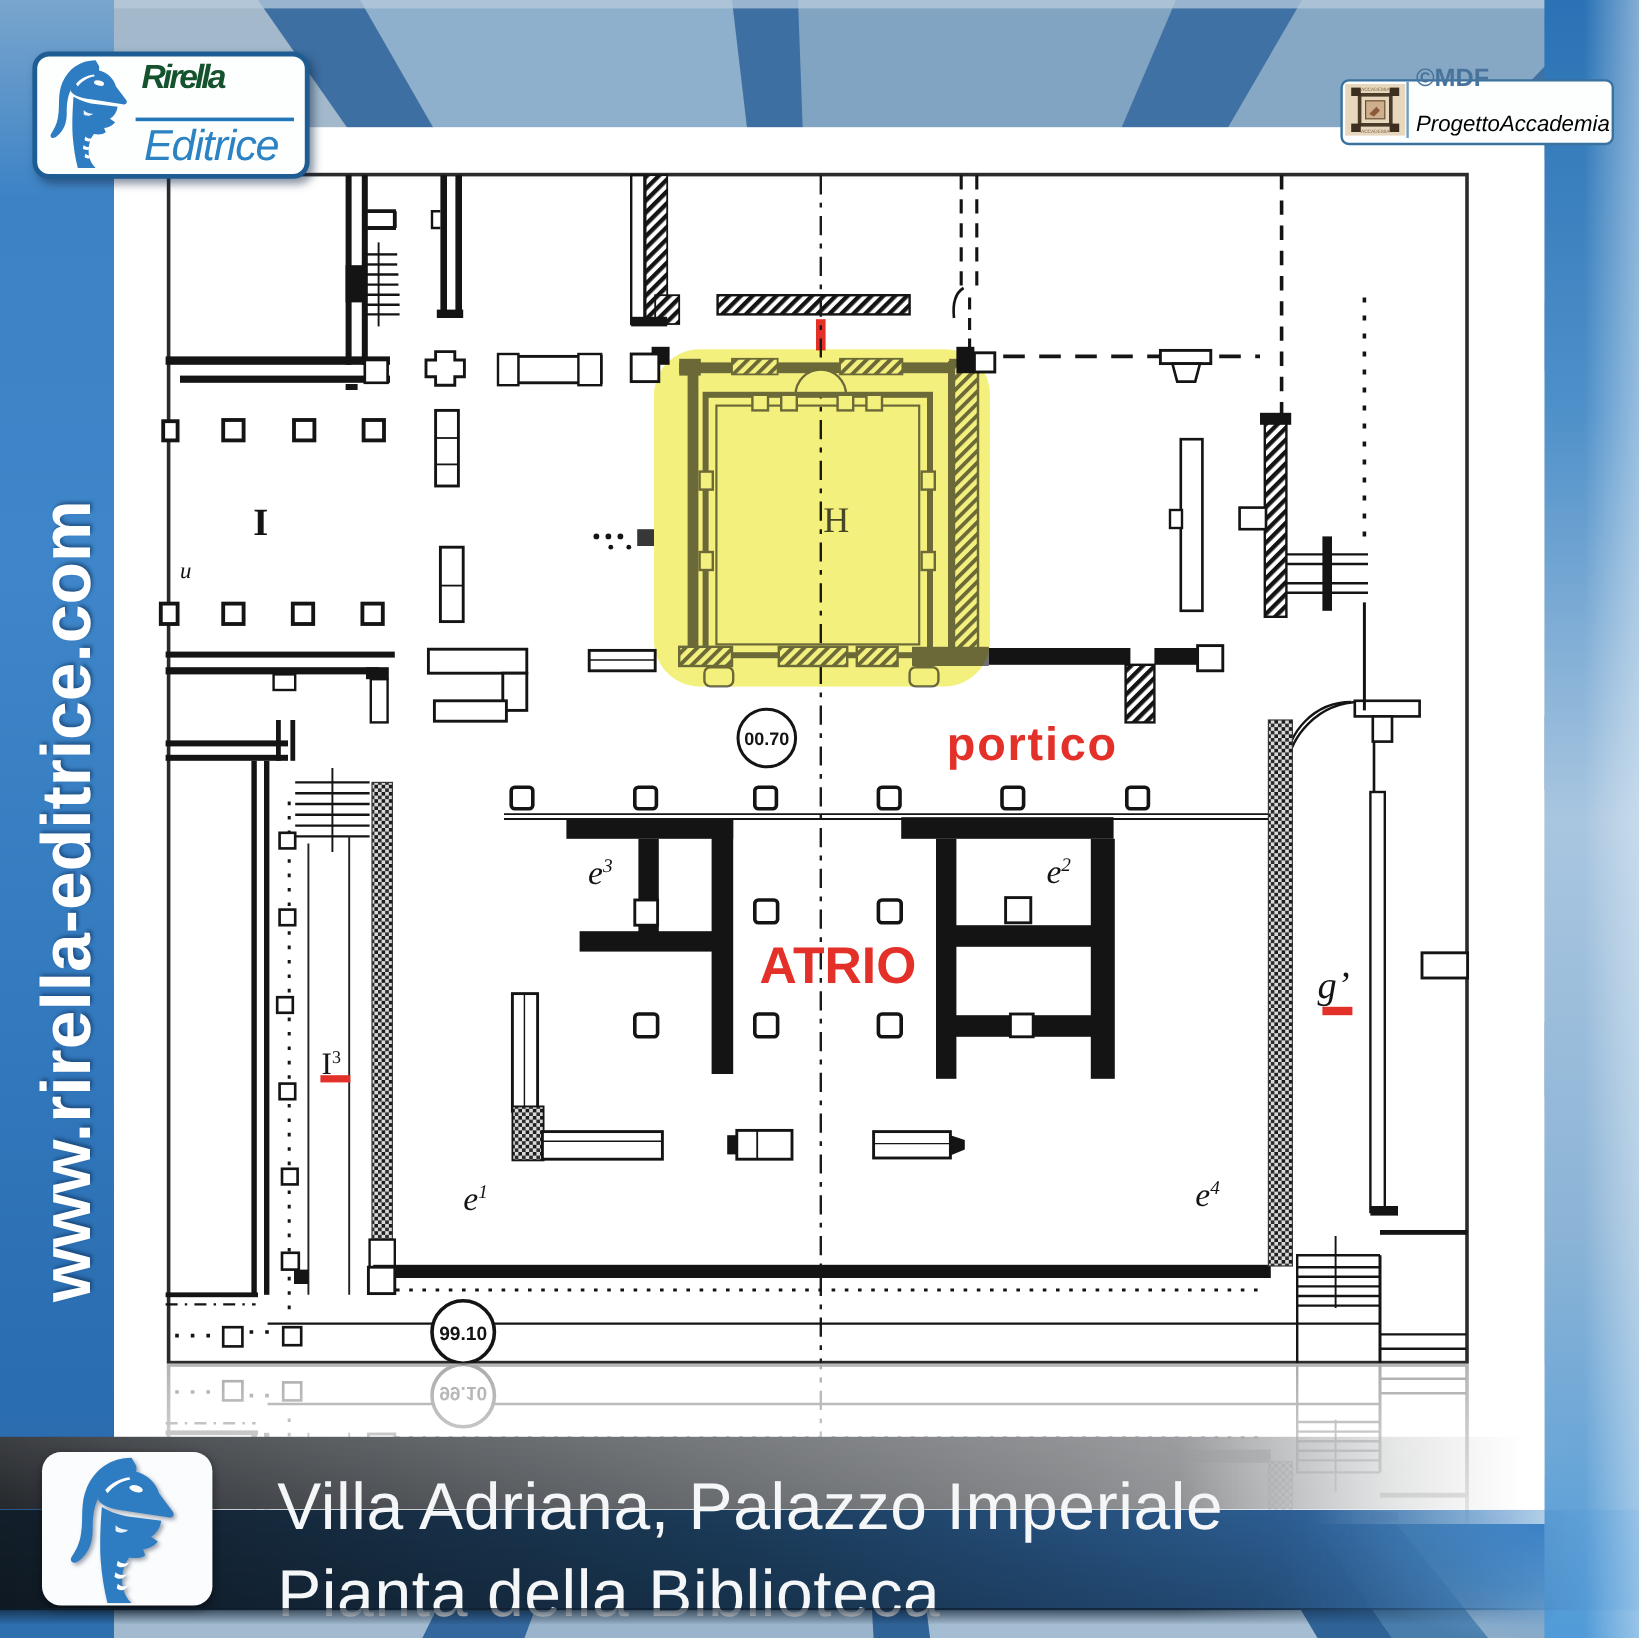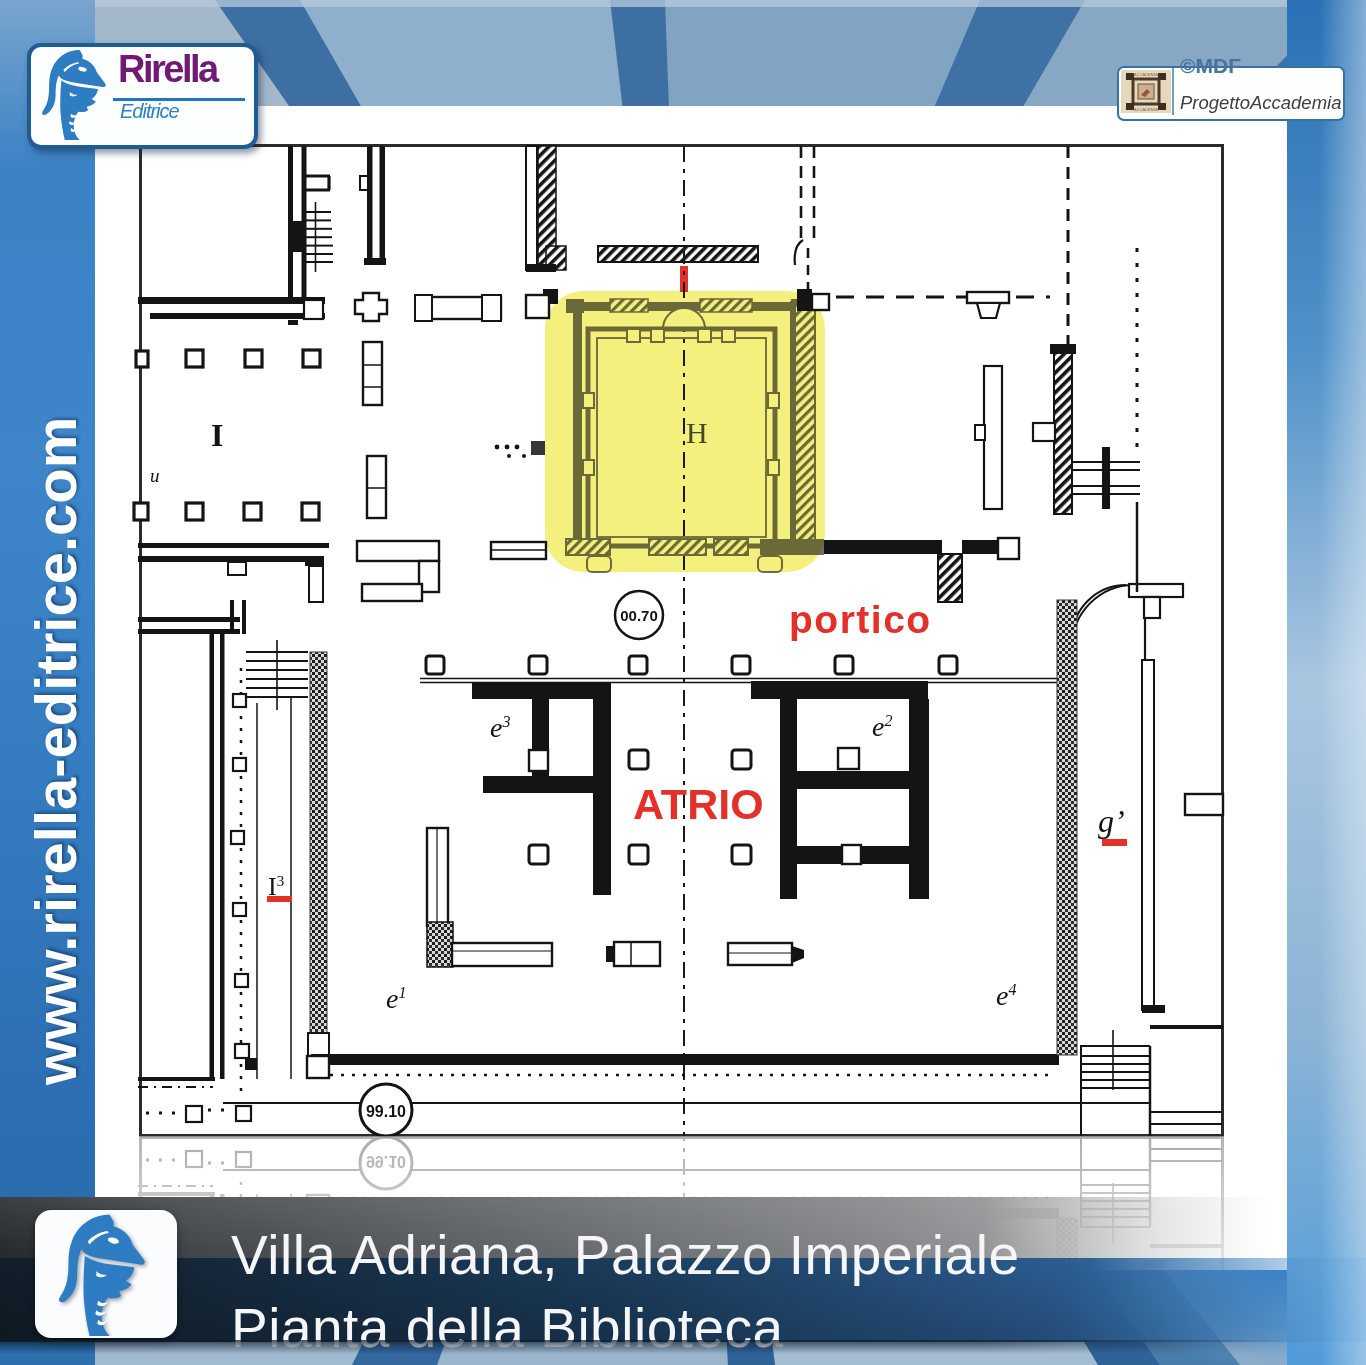--- a/index.html
+++ b/index.html
@@ -503,40 +503,40 @@
         <use href="#athena" style="filter:drop-shadow(2px 2px 2px rgba(0,20,50,0.4))"></use>
       </svg>
 </div>
 
 <div class="abs" style="left:0;top:1340px;width:1366px;height:14px;background:linear-gradient(180deg,rgba(14,30,46,0.75),rgba(14,30,46,0));-webkit-mask-image:linear-gradient(90deg,#000 72%,transparent 95%);mask-image:linear-gradient(90deg,#000 72%,transparent 95%);"></div>
 
 <div class="abs" style="left:27px;top:43px;width:223px;height:98px;background:#fdfefe;border:4px solid #1d5d94;border-radius:14px;box-shadow:3px 4px 7px rgba(20,40,70,0.5);"></div>
 <svg class="abs" style="left:36px;top:48px" width="76" height="92" viewBox="0 0 100 130">
       <use href="#athena"></use>
     </svg>
-<div class="abs" style="left:118px;top:48px;width:130px;color:#701a75;font-size:38px;font-weight:bold;letter-spacing:-2.5px;">Rirella</div>
+<div class="abs" style="left:118px;top:48px;width:130px;color:#14532d;font-size:28px;font-style:italic;font-weight:bold;letter-spacing:-2.5px;">Rirella</div>
 <div class="abs" style="left:113px;top:98px;width:132px;height:3px;background:#2277bb;"></div>
-<div class="abs" style="left:120px;top:100px;width:130px;color:#2b83c4;font-size:20px;font-style:italic;letter-spacing:-1px;">Editrice</div>
+<div class="abs" style="left:120px;top:100px;width:130px;color:#2b83c4;font-size:36px;font-style:italic;letter-spacing:-1px;">Editrice</div>
 
 <div class="abs" style="left:1117px;top:66px;width:224px;height:51px;background:#fdfefe;border:2px solid #39719f;border-radius:7px;"></div>
 <div class="abs" style="left:1121px;top:70px;width:50px;height:43px;background:#e7d7bd;"></div>
 <svg class="abs" style="left:1121px;top:70px" width="50" height="43" viewBox="0 0 50 43">
 <rect x="12" y="9" width="26" height="25" fill="none" stroke="#4a3a28" stroke-width="3"></rect>
 <rect x="17" y="14" width="16" height="15" fill="#cfae8d" stroke="#6b5335" stroke-width="1"></rect>
 <path d="M20,25 l6,-6 l3,3 l-5,5 z" fill="#8a5a3a"></path>
 <g fill="#3c2f20">
 <rect x="5" y="3" width="8" height="7"></rect>
         <rect x="37" y="3" width="8" height="7"></rect>
 <rect x="5" y="33" width="8" height="7"></rect>
         <rect x="37" y="33" width="8" height="7"></rect>
 </g>
 <g fill="#7a6748" font-size="4" font-family="Liberation Sans,sans-serif" text-anchor="middle">
 <text x="25" y="6">ACCADEMIA</text>
         <text x="25" y="41">ACCADEMIA</text>
 </g>
 </svg>
 <div class="abs" style="left:1172px;top:68px;width:2px;height:47px;background:#6f9cc0;"></div>
 <div class="abs" style="left:1180px;top:54px;width:160px;color:#48749c;font-size:21px;font-weight:bold;">©MDF</div>
-<div class="abs" style="left:1180px;top:92px;width:165px;color:#404040;font-size:18.5px;font-style:italic;">ProgettoAccademia</div>
+<div class="abs" style="left:1180px;top:92px;width:165px;color:#000000;font-size:18.5px;font-style:italic;">ProgettoAccademia</div>
 
 <div class="abs" style="left:-280px;top:717px;width:670px;height:66px;transform:rotate(-90deg);color:#ffffff;font-size:58px;font-weight:bold;white-space:nowrap;text-shadow:2px 2px 3px rgba(10,40,80,0.5);">www.rirella-editrice.com</div>
 
 </div>
 
 </body></html>

